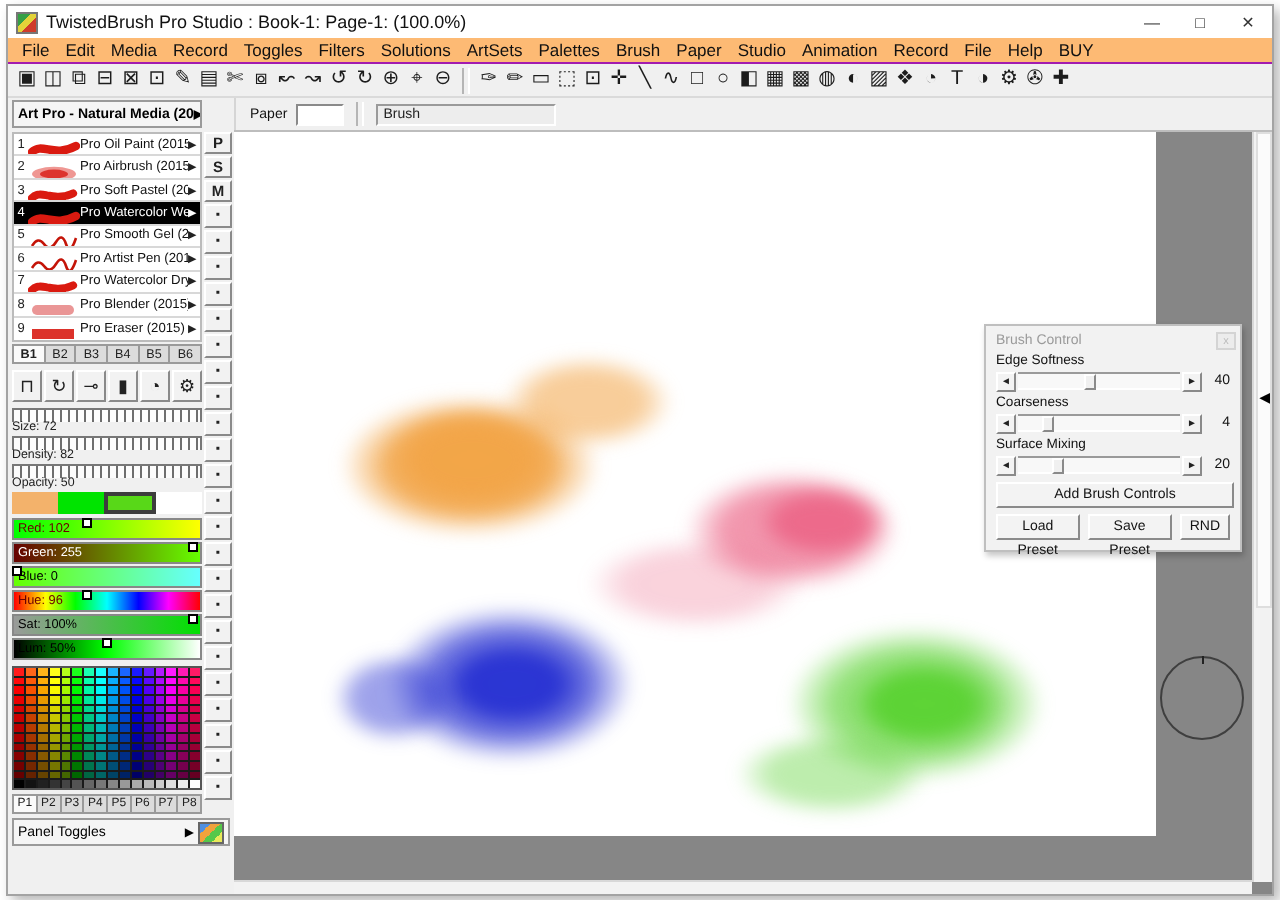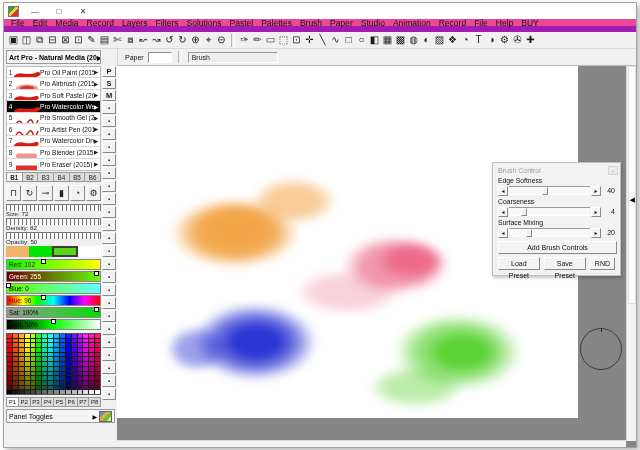--- a/index.html
+++ b/index.html
@@ -9,22 +9,22 @@
     background:#f0f0f0; border:1px solid #a3a3a3; box-shadow:3px 3px 6px rgba(0,0,0,.28); }
 
   
   .titlebar { height:16px; background:#ffffff; display:flex; align-items:center; padding-left:4px; }
   .appicon { width:11px; height:11px; margin-right:4px; border:1px solid #777;
     background:linear-gradient(135deg,#35a046 0 34%,#e3d339 34% 60%,#cf3b2a 60%); }
   .title { font-size:9px; color:#111; flex:1; white-space:nowrap; overflow:hidden; }
   .wbtn { width:24px; height:15px; text-align:center; font-size:8px; line-height:15px; color:#333; }
 
   
-  .menubar { height:13px; background:#ec4899; display:flex; align-items:center; padding-left:3px;
-    border-bottom:6px solid #a21caf; }
+  .menubar { height:13px; background:#fdba74; display:flex; align-items:center; padding-left:3px;
+    border-bottom:1px solid #a21caf; }
   .mi { font-size:8.5px; color:#111; padding:0 4px; line-height:12px; }
 
   
   .toolbar1 { height:17px; background:#f0f0f0; display:flex; align-items:center; padding-left:3px;
     border-bottom:1px solid #dadada; }
   .tbi { width:13px; height:14px; font-size:10px; line-height:14px; text-align:center; color:#1c1c1c; }
   .tbsep { width:4px; height:13px; border-left:1px solid #b5b5b5; border-right:1px solid #ffffff; margin:0 3px; }
 
   
   .content { position:relative; height:398px; }
@@ -144,34 +144,35 @@
   .bcadd { display:block; margin:3px 5px 3px 5px; height:13px; line-height:12px; width:119px; }
   .bcrow { display:flex; gap:4px; margin:0 5px; }
   .bcrow .bcbtn { height:13px; line-height:12px; padding:0 4px; }
 </style>
 </head>
 <body>
 
 <div id="win">
   <div class="titlebar">
     <span class="appicon"></span>
+    <span class="title">TwistedBrush Pro Studio : Book-1: Page-1:  (100.0%)</span>
     <span class="wbtn">—</span>
     <span class="wbtn">□</span>
     <span class="wbtn">✕</span>
   </div>
 
   <div class="menubar" id="menubar">
       <div class="mi" style="display: inline-block;">File</div>
       <div class="mi" style="display: inline-block;">Edit</div>
       <div class="mi" style="display: inline-block;">Media</div>
       <div class="mi" style="display: inline-block;">Record</div>
-      <div class="mi" style="display: inline-block;">Layers</div>
+      <div class="mi" style="display: inline-block;">Toggles</div>
       <div class="mi" style="display: inline-block;">Filters</div>
       <div class="mi" style="display: inline-block;">Solutions</div>
-      <div class="mi" style="display: inline-block;">Pastel</div>
+      <div class="mi" style="display: inline-block;">ArtSets</div>
       <div class="mi" style="display: inline-block;">Palettes</div>
       <div class="mi" style="display: inline-block;">Brush</div>
       <div class="mi" style="display: inline-block;">Paper</div>
       <div class="mi" style="display: inline-block;">Studio</div>
       <div class="mi" style="display: inline-block;">Animation</div>
       <div class="mi" style="display: inline-block;">Record</div>
       <div class="mi" style="display: inline-block;">File</div>
       <div class="mi" style="display: inline-block;">Help</div>
       <div class="mi" style="display: inline-block;">BUY</div>
     </div>

